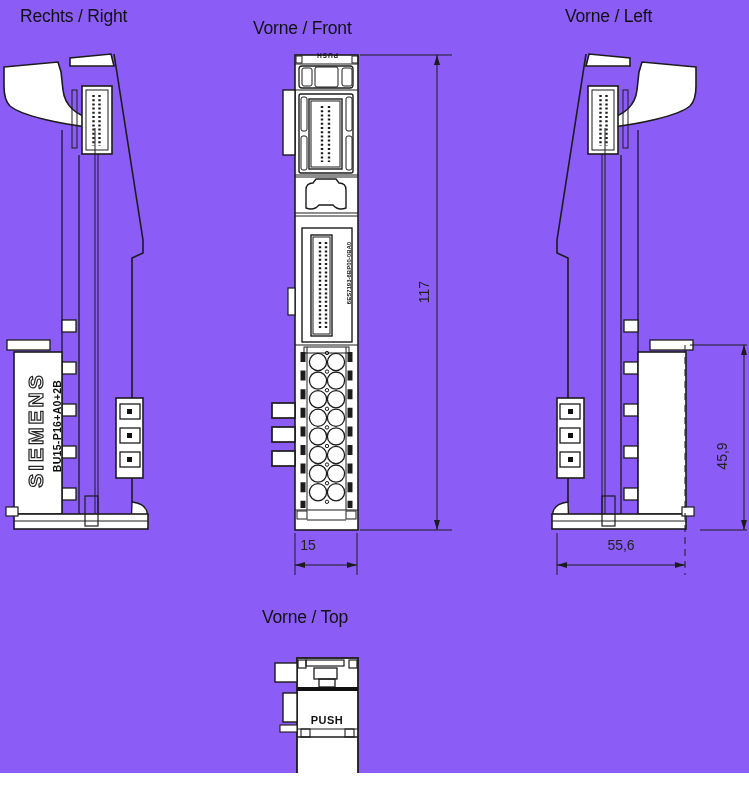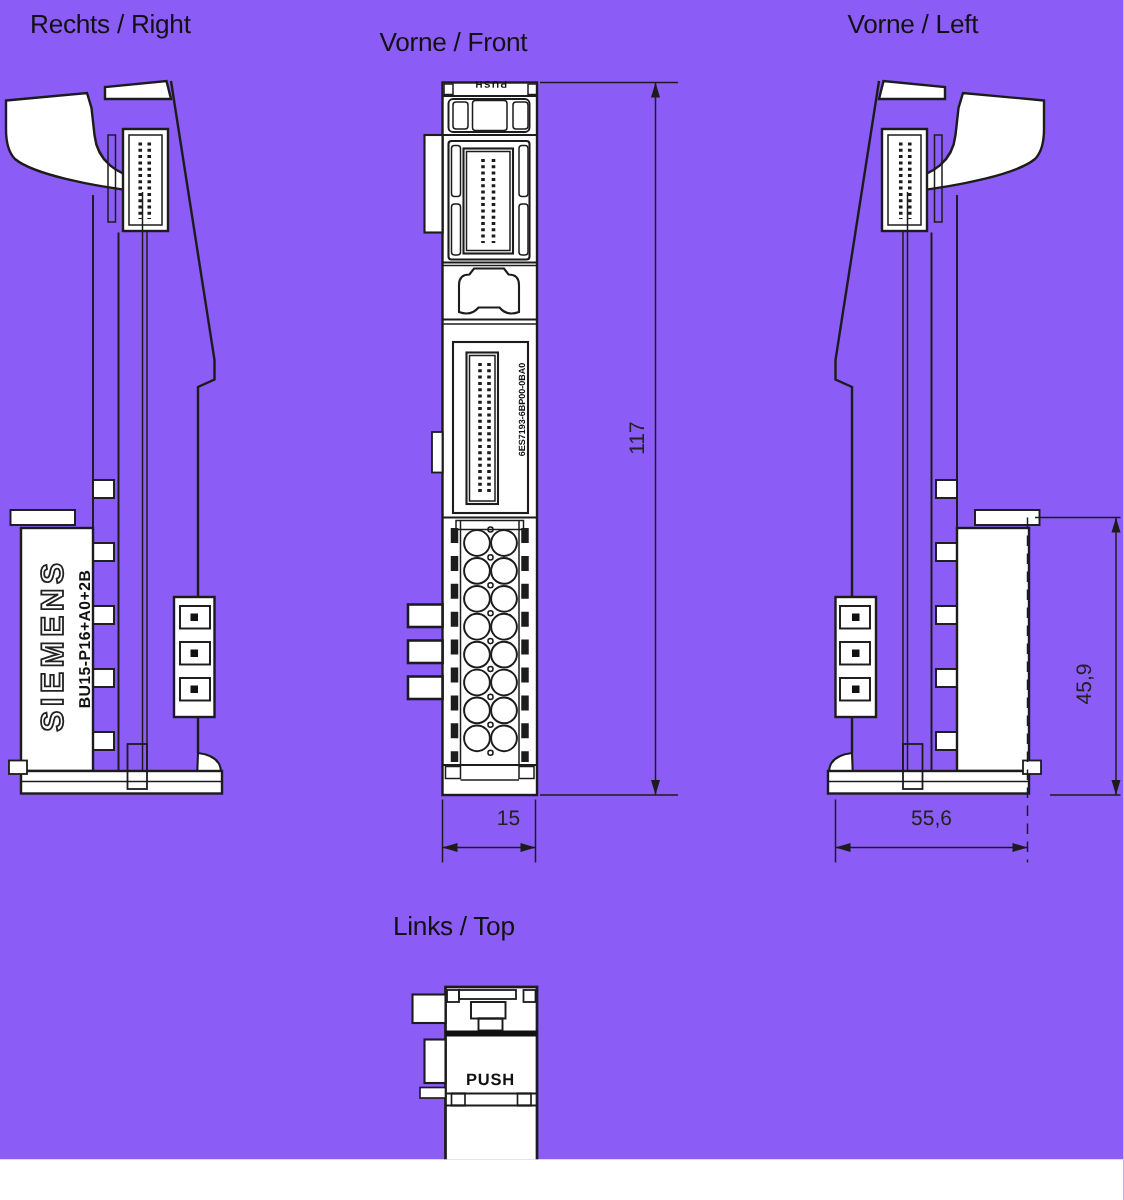--- a/index.html
+++ b/index.html
@@ -37,21 +37,21 @@
   .fw{stroke:#1c1c1c;fill:#fff;}
 </style>
 </head>
 <body>
 
 <div id="stage">
 
   <div class="view-label" style="left:20px;top:6px;">Rechts / Right</div>
   <div class="view-label" style="left:253px;top:18px;">Vorne / Front</div>
   <div class="view-label" style="left:565px;top:6px;">Vorne / Left</div>
-  <div class="view-label" style="left:262px;top:607px;">Links / Top</div>
+  <div class="view-label" style="left:262px;top:607px;">Vorne / Top</div>
 
   <svg style="left:0;top:50px;" width="230" height="490" viewBox="0 0 230 490">
     <defs>
       <g id="art-side">
 
         <path class="fw" stroke-width="1.6" d="M4,17 L58,12 L61,22 L63,40 C65,58 78,66 95,70 L95,78 C60,74 22,66 10,56 C5,51 4,44 4,36 Z"></path>
 
         <path class="fw" stroke-width="1.6" d="M70,16 L70,8 L111,4 L114,16 Z"></path>
 
         <path class="ln" stroke-width="1.6" d="M114,4 L143,190 L143,203 L132,208 L132,452"></path>
@@ -229,21 +229,21 @@
     <rect class="fw" stroke-width="1.4" x="13" y="43" width="14" height="29"></rect>
     <rect class="fw" stroke-width="1.1" x="10" y="75" width="17" height="7"></rect>
     <rect class="ln" stroke-width="1.1" x="31" y="79" width="9" height="8"></rect>
     <rect class="ln" stroke-width="1.1" x="75" y="79" width="9" height="8"></rect>
     <line class="ln" stroke-width="1.2" x1="27" y1="79" x2="88" y2="79"></line>
     <line class="ln" stroke-width="1.4" x1="27" y1="87" x2="88" y2="87"></line>
     <rect class="ln" stroke-width="1.8" x="48" y="130" width="20" height="16"></rect>
   </svg>
 
   <div class="dim-text rot90" style="left:409px;top:284px;width:30px;">117</div>
-  <div class="dim-text" style="left:318px;top:537px;width:42px;">15</div>
+  <div class="dim-text" style="left:287px;top:537px;width:42px;">15</div>
   <div class="dim-text" style="left:596px;top:537px;width:50px;">55,6</div>
   <div class="dim-text rot90" style="left:702px;top:448px;width:40px;">45,9</div>
 
   <div class="brand-text rot90" style="left:-39px;top:418px;width:150px;">SIEMENS</div>
   <div class="model-text rot90" style="left:-6px;top:420px;width:126px;">BU15-P16+A0+2B</div>
   <div class="order-text rot90" style="left:302px;top:270px;width:94px;">6ES7193-6BP00-0BA0</div>
   <div class="push-front rot180" style="left:307px;top:52px;width:40px;">PUSH</div>
   <div class="push-top" style="left:302px;top:714px;width:50px;">PUSH</div>
 
 </div>

